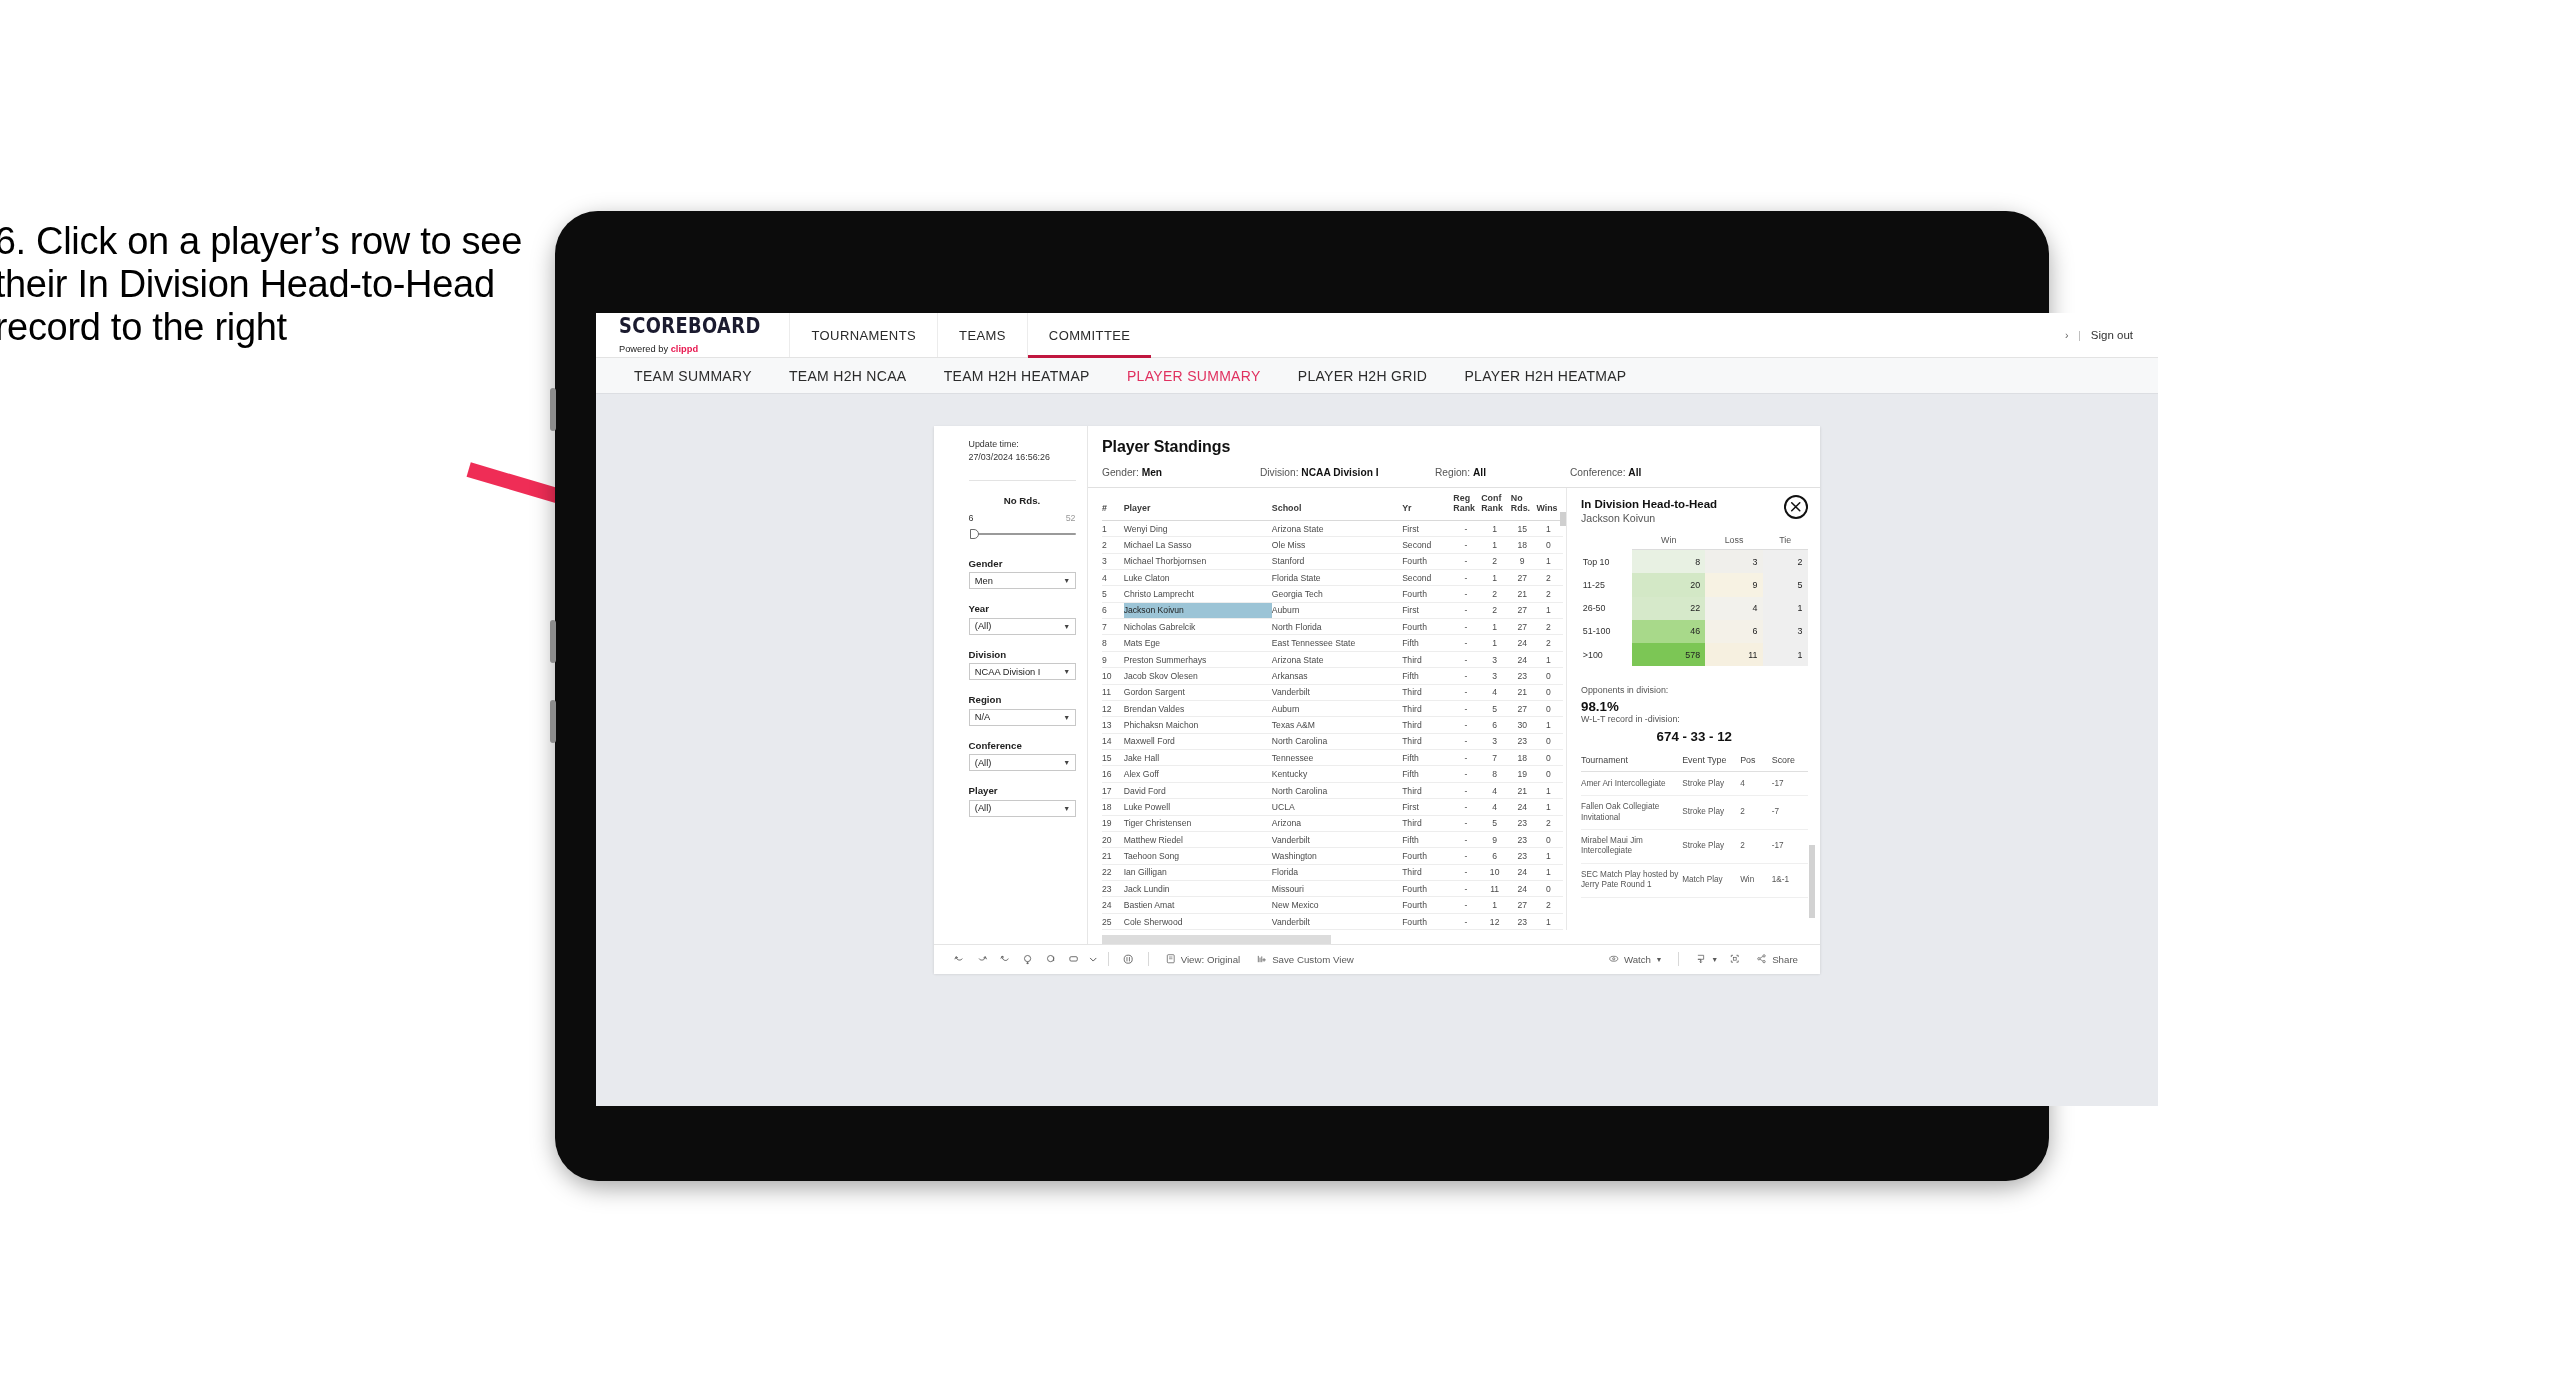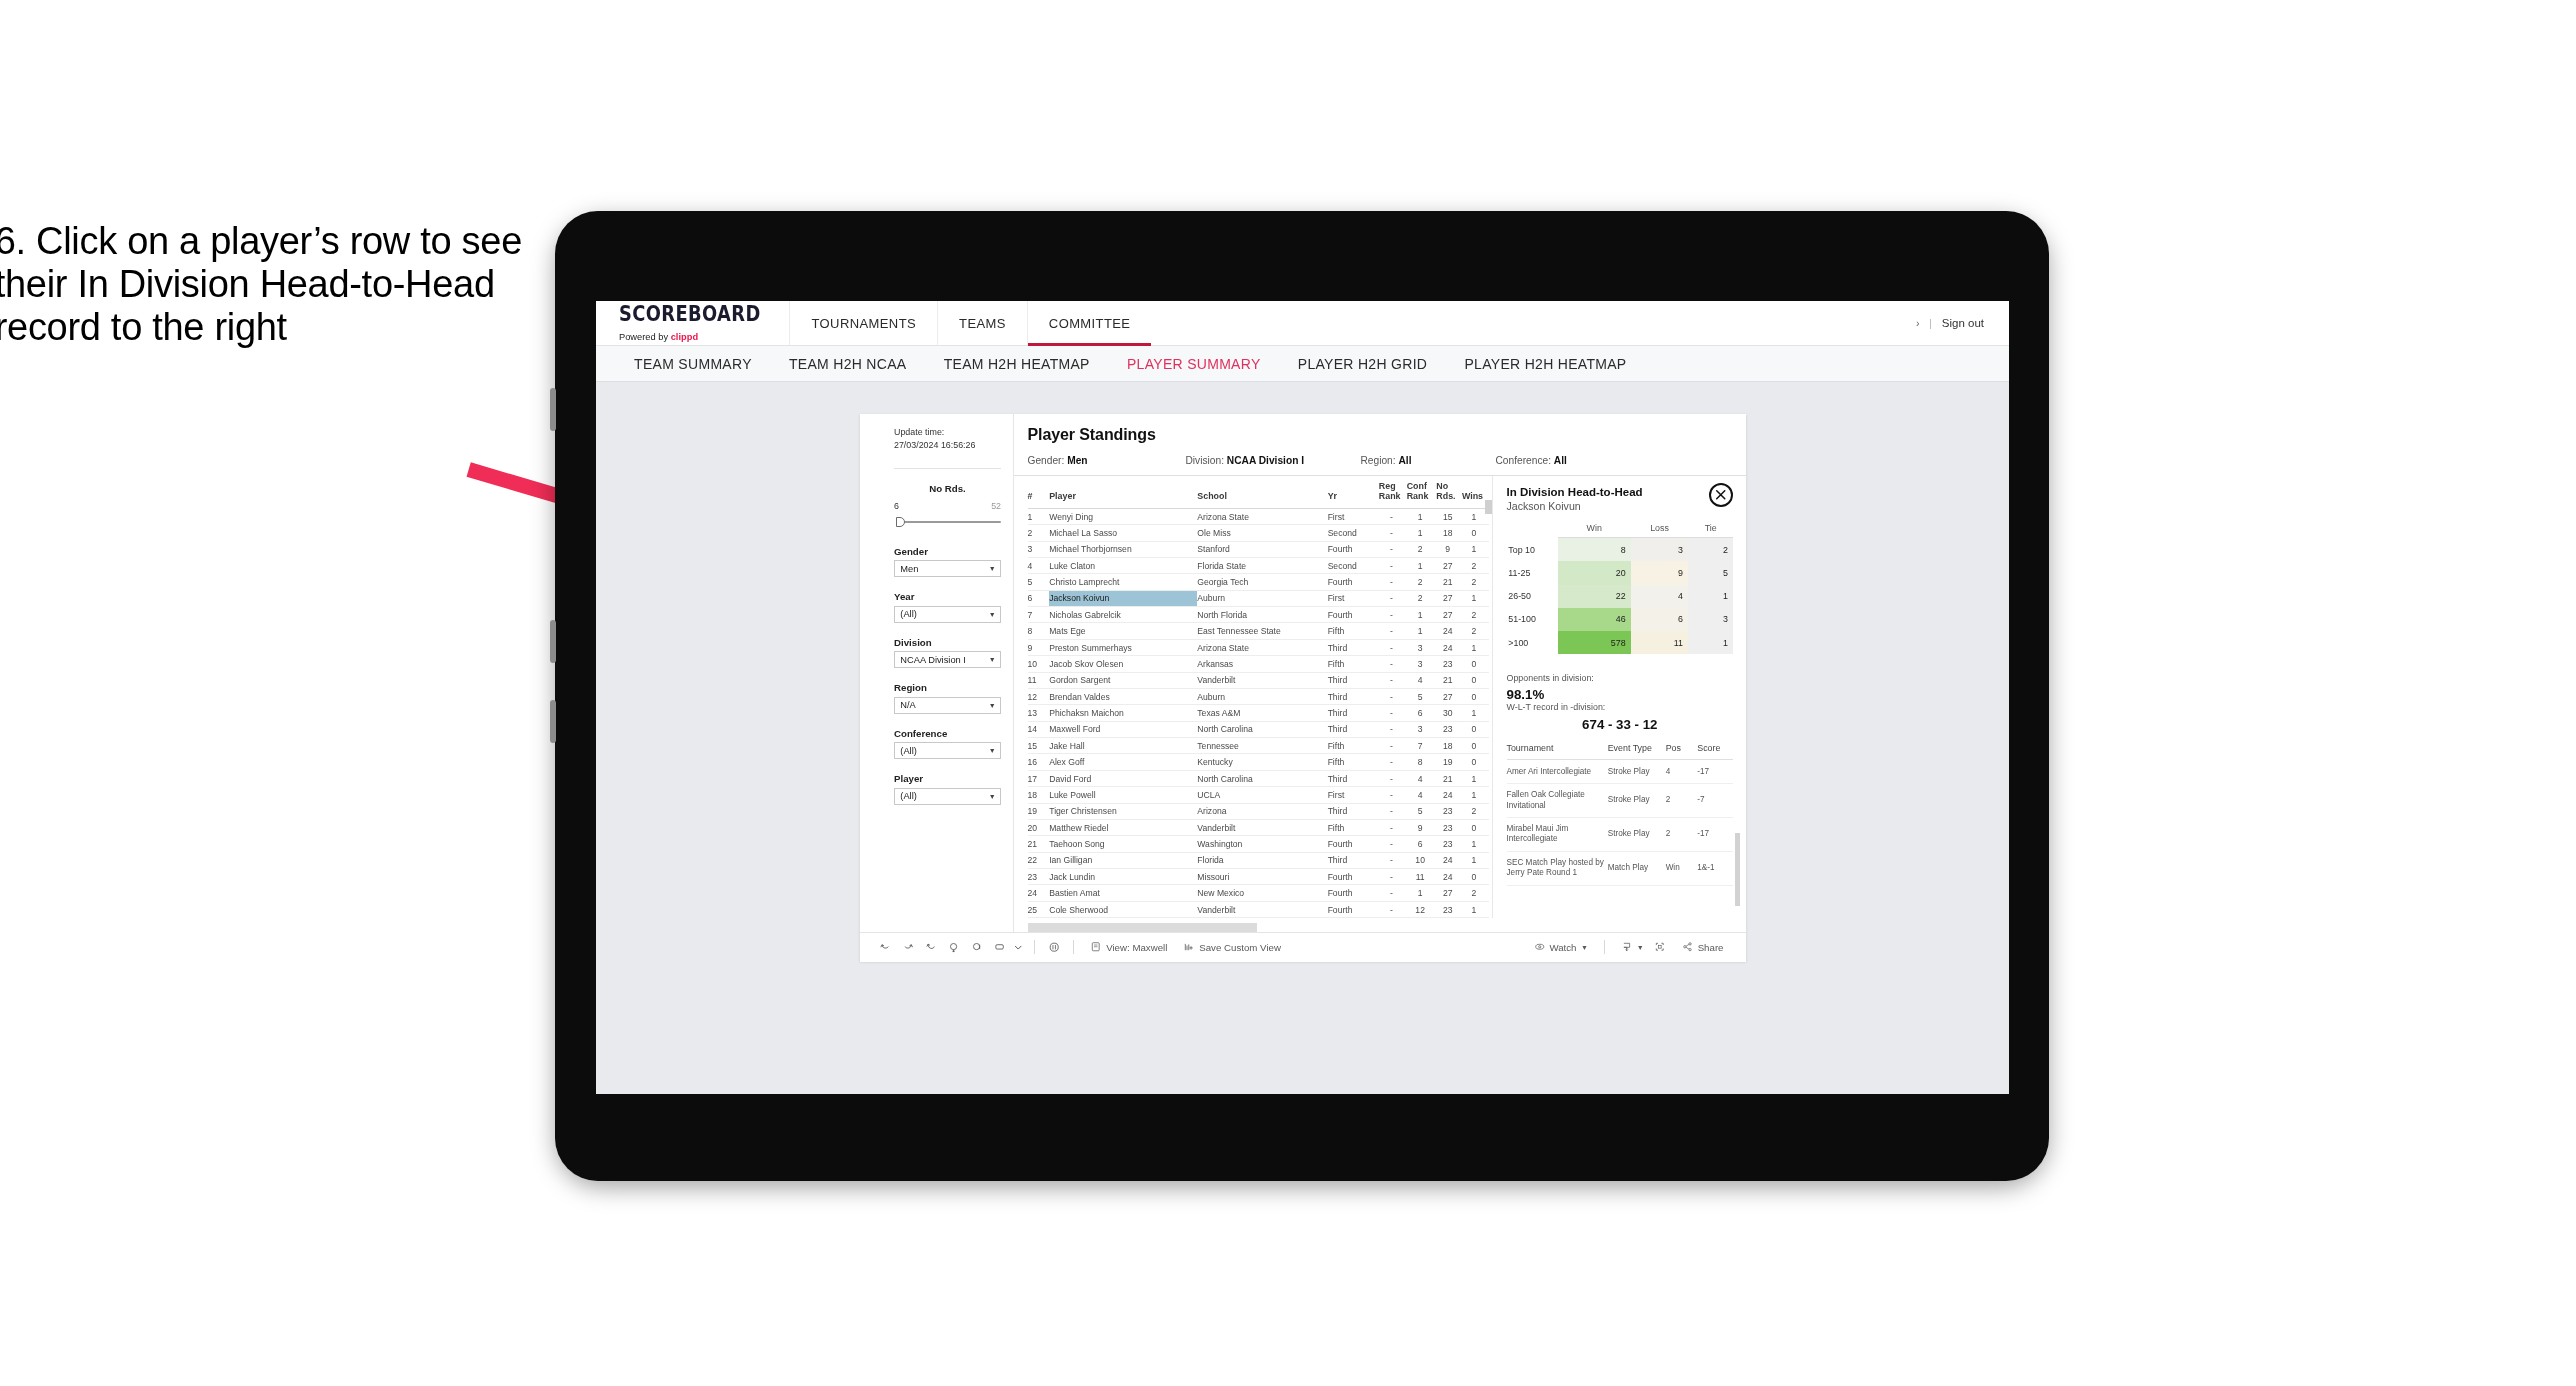--- a/index.html
+++ b/index.html
@@ -50,22 +50,22 @@
     width: 15px; height: 15px; border-radius: 50%;
     background: #000; opacity:.9;
   }
   .btn-side {
     position:absolute; width: 6.2px; border-radius: 3.5px; background:#8c8c8c;
   }
 
   
   .screen {
     position: absolute;
-    left: 596px; top: 301px;
-    width: 1413px; height: 793px;
+    left: 596px; top: 313px;
+    width: 1562px; height: 793px;
     background: #e8eaee;
     overflow: hidden;
   }
 
   
   .topbar {
     height: 45px; background: #ffffff; display: flex; align-items: stretch;
     border-bottom: 0.9px solid #e3e3e3; position: relative;
   }
   .brand { padding: 3.5px 23px 0 23px; display:flex; flex-direction:column; justify-content:center; }
@@ -772,21 +772,21 @@
                 <circle cx="10" cy="10" r="6.5" stroke="#5a5a5a" stroke-width="1.4" fill="none"></circle>
                 <path d="M8 6.5 L8 13.5 M12 6.5 L12 13.5" stroke="#5a5a5a" stroke-width="1.3" fill="none"></path>
               </svg>
             </div>
         <div class="tdiv"></div>
         <div class="tbtn">
           <svg viewBox="0 0 20 20">
                 <rect x="4" y="3" width="12" height="14" rx="1.5" stroke="#5a5a5a" stroke-width="1.3" fill="none"></rect>
                 <path d="M7 7 L13 7 M7 10 L13 10" stroke="#5a5a5a" stroke-width="1.1"></path>
               </svg>
-          <span>View: Maxwell</span>
+          <span>View: Original</span>
         </div>
         <div class="tbtn">
           <svg viewBox="0 0 20 20">
                 <path d="M4 16 L4 5 M7 16 L7 8 M10 16 L10 6" stroke="#5a5a5a" stroke-width="1.4"></path>
                 <path d="M14 9 L14 15 M11 12 L17 12" stroke="#5a5a5a" stroke-width="1.4"></path>
               </svg>
           <span>Save Custom View</span>
         </div>
         <div class="tspacer"></div>
         <div class="tbtn">

